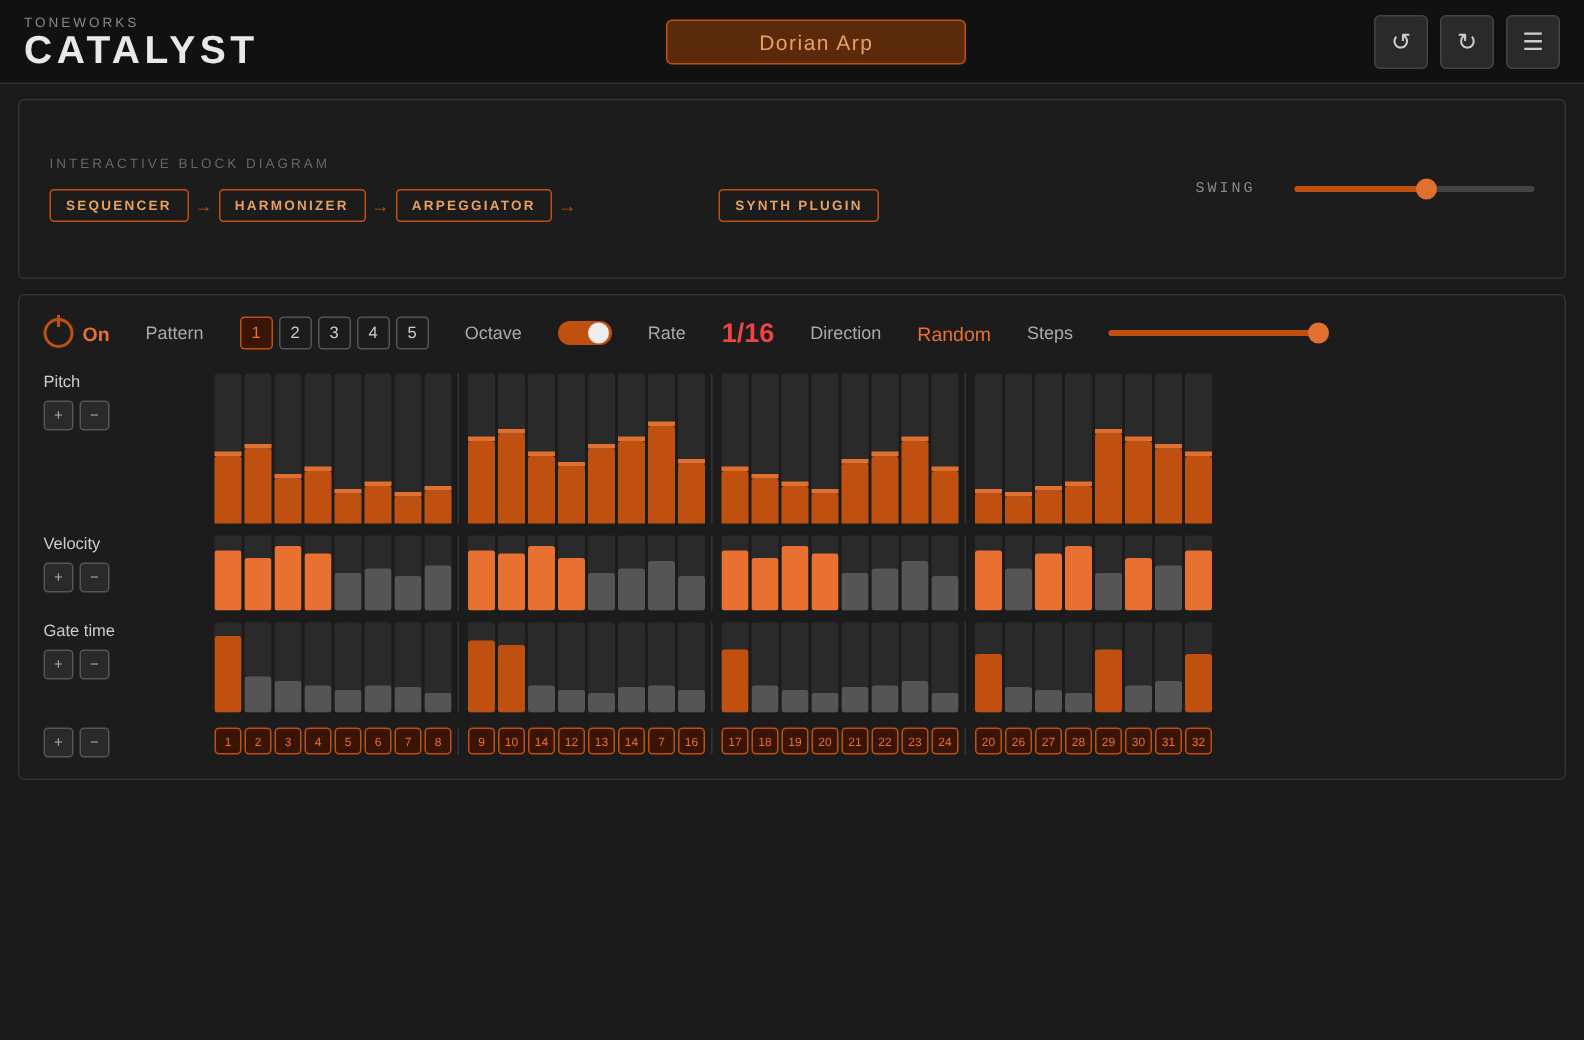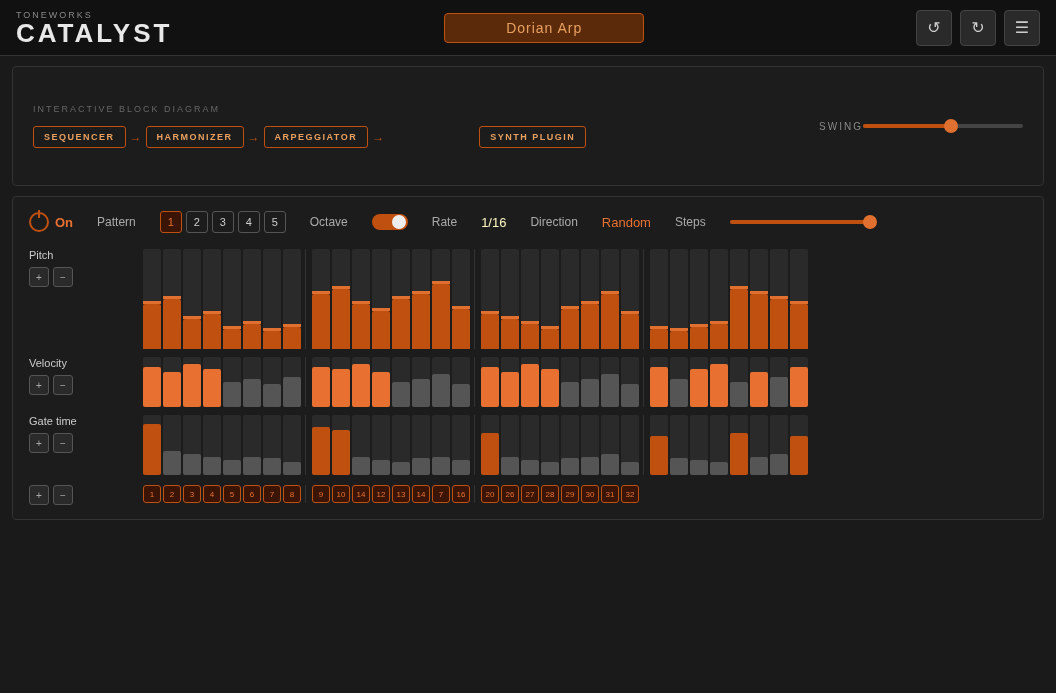--- a/index.html
+++ b/index.html
@@ -155,21 +155,22 @@
       color: #ccc;
       font-size: 13px;
       padding: 4px 20px;
       border-radius: 3px;
       min-width: 100px;
       text-align: center;
     }
     .swing-row {
       display: flex;
       align-items: center;
-      gap: 0;
+      gap: 26px;
+      font-family: Liberation Mono, monospace;
     }
     .swing-track {
       width: 160px;
       height: 4px;
       background: #444;
       border-radius: 2px;
       position: relative;
     }
     .swing-fill {
       height: 4px;
@@ -274,22 +275,23 @@
     .toggle-thumb {
       width: 14px;
       height: 14px;
       background: #eee;
       border-radius: 50%;
       position: absolute;
       top: 1px;
       left: 20px;
     }
     .rate-val {
-      font-size: 13px;
-      color: #fef9c3;
+      font-size: 18px;
+      color: #ef4444;
+      font-weight: bold;
     }
     .direction-val {
       font-size: 13px;
       color: #e87030;
     }
     .steps-track {
       width: 140px;
       height: 4px;
       background: #444;
       border-radius: 2px;
@@ -924,20 +926,30 @@
             <div class="step-num">9</div>
             <div class="step-num">10</div>
             <div class="step-num">14</div>
             <div class="step-num">12</div>
             <div class="step-num">13</div>
             <div class="step-num">14</div>
             <div class="step-num">7</div>
             <div class="step-num">16</div>
           </div>
           <div class="bar-group">
+            <div class="step-num">17</div>
+            <div class="step-num">18</div>
+            <div class="step-num">19</div>
+            <div class="step-num">20</div>
+            <div class="step-num">21</div>
+            <div class="step-num">22</div>
+            <div class="step-num">23</div>
+            <div class="step-num">24</div>
+          </div>
+          <div class="bar-group">
             <div class="step-num">20</div>
             <div class="step-num">26</div>
             <div class="step-num">27</div>
             <div class="step-num">28</div>
             <div class="step-num">29</div>
             <div class="step-num">30</div>
             <div class="step-num">31</div>
             <div class="step-num">32</div>
           </div>
         </div>

